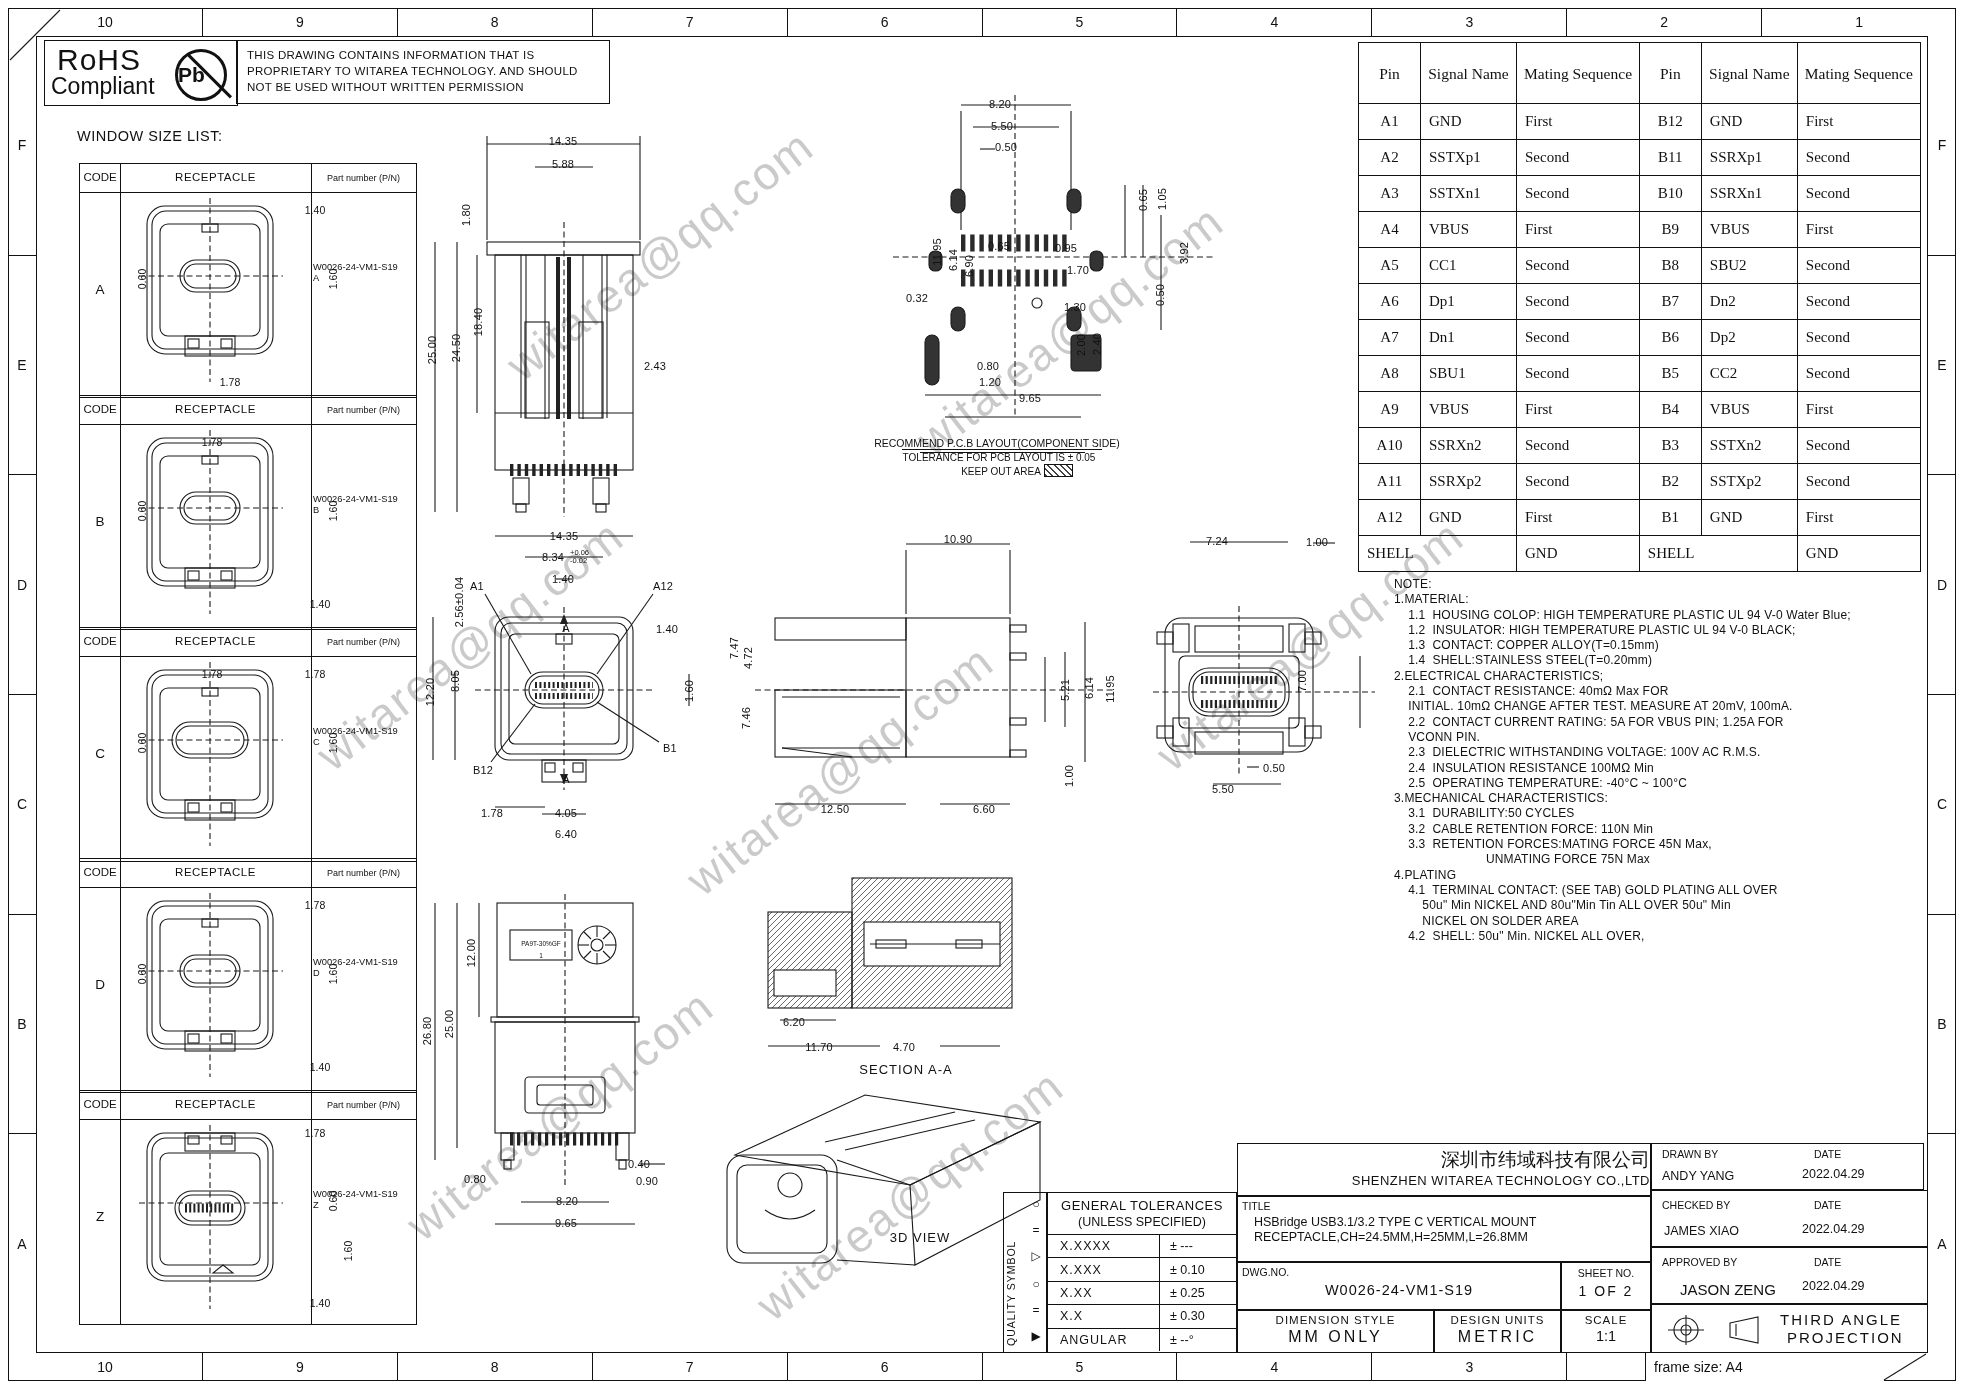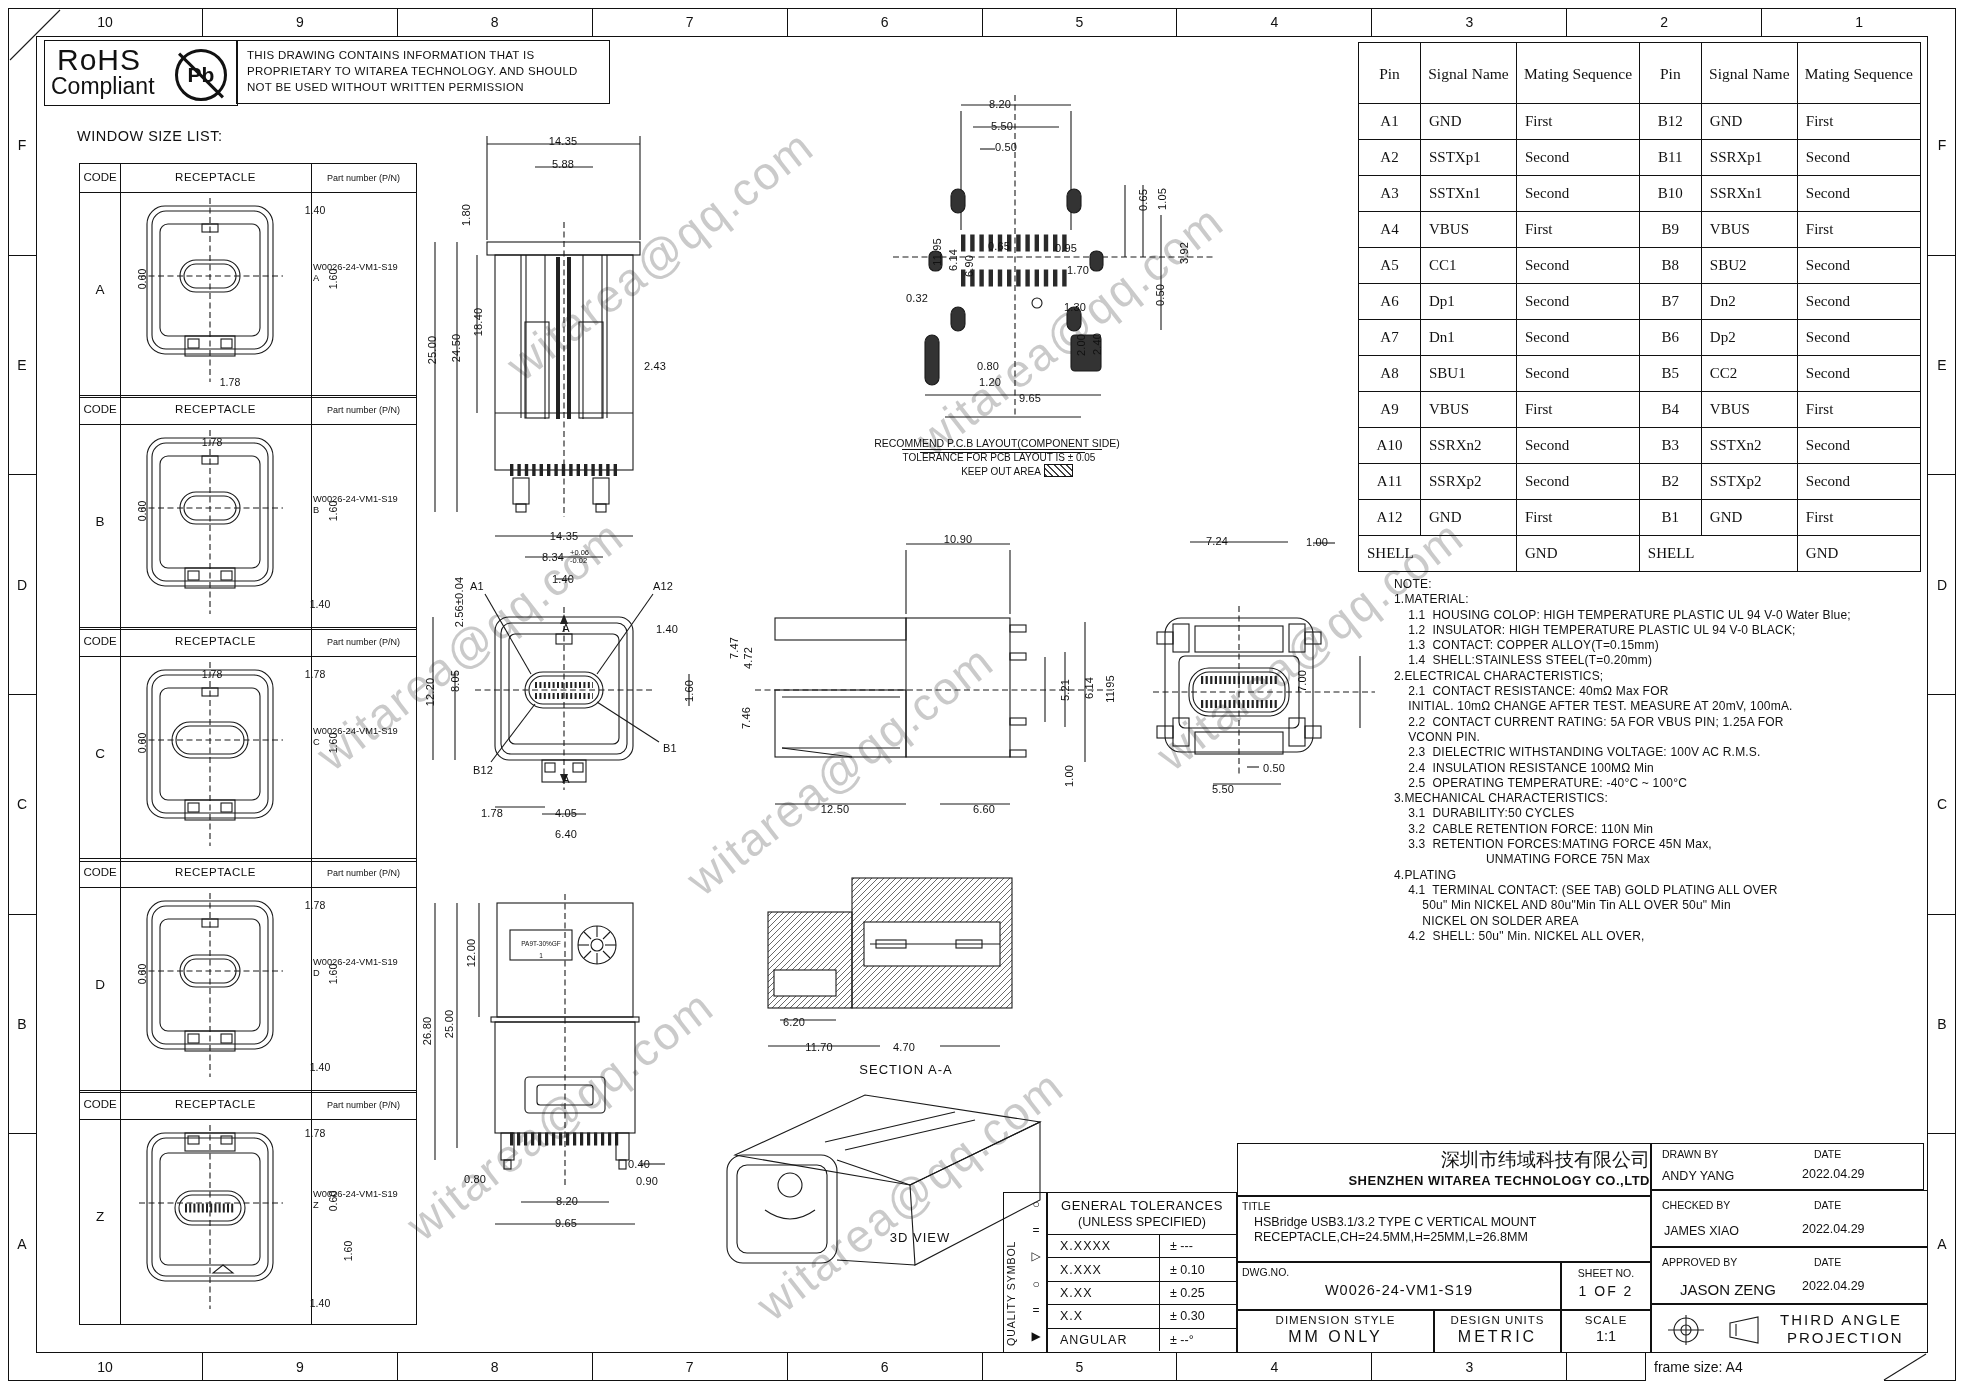--- a/index.html
+++ b/index.html
@@ -13,21 +13,21 @@
   .band.v{top:36px;width:28px;height:1317px;flex-direction:column}
   .bcell{flex:1;display:flex;align-items:center;justify-content:center;font:14px "Liberation Sans",sans-serif}
   .band.h .bcell{border-right:1.2px solid #111}
   .band.h .bcell:last-child{border-right:none}
   .band.v .bcell{border-bottom:1.2px solid #111}
   .band.v .bcell:last-child{border-bottom:none}
   
   .rohs{position:absolute;left:44px;top:40px;width:192px;height:64px;border:1.6px solid #111}
   .rohs .l1{position:absolute;left:12px;top:2px;font-size:30px;font-weight:normal;letter-spacing:1px}
   .rohs .l2{position:absolute;left:6px;top:32px;font-size:23px}
-  .pbc{position:absolute;right:10px;top:8px;width:46px;height:46px;border:3px solid #111;border-radius:50%;display:flex;align-items:center;justify-content:center;font-size:21px;font-weight:bold}
+  .pbc{position:absolute;right:10px;top:8px;width:46px;height:46px;border:3px solid #111;border-radius:50%;display:flex;align-items:center;font-size:21px;font-weight:bold}
   .pbc::after{content:"";position:absolute;width:62px;height:3px;background:#111;transform:rotate(45deg)}
   .prop{position:absolute;left:236px;top:40px;width:374px;height:64px;border:1.6px solid #111;padding:6px 0 0 10px;box-sizing:border-box}
   .prop div{font-size:11.5px;line-height:16px;letter-spacing:.3px}
   .wtitle{position:absolute;left:77px;top:128px;font-size:14.5px;letter-spacing:.5px}
   
   .wblock{position:absolute;left:79px;width:336px;height:233px;border:1.3px solid #111}
   .whead{position:absolute;top:0;left:0;right:0;height:28px;border-bottom:1.3px solid #111}
   .wh1{position:absolute;left:0;width:40px;text-align:center;top:7px;font-size:11.5px}
   .wh2{position:absolute;left:40px;width:191px;text-align:center;top:7px;font-size:11.5px;letter-spacing:.5px}
   .wh3{position:absolute;left:231px;width:105px;text-align:center;top:9px;font-size:9px}
@@ -798,21 +798,21 @@
           <span>± 0.30</span>
         </div>
           <div class="tolrow">
           <span>ANGULAR</span>
           <span>± --°</span>
         </div>
         </div>
     </div>
     <div class="tbx" style="left:234px;top:0;width:414px;height:53px;text-align:right">
       <div style="font-size:19px;padding-top:3px">深圳市纬域科技有限公司</div>
-      <div style="font-size:13px;font-weight:bold;letter-spacing:.5px">SHENZHEN WITAREA TECHNOLOGY CO.,LTD</div>
+      <div style="font-size:13px;font-weight:normal;letter-spacing:.5px">SHENZHEN WITAREA TECHNOLOGY CO.,LTD</div>
     </div>
     <div class="tbx" style="left:234px;top:53px;width:414px;height:66px">
       <div class="sm" style="padding:3px 0 0 4px">TITLE</div>
       <div style="font-size:12.5px;padding:3px 0 0 16px">HSBridge USB3.1/3.2 TYPE C VERTICAL MOUNT</div>
       <div style="font-size:12.5px;padding:1px 0 0 16px">RECEPTACLE,CH=24.5MM,H=25MM,L=26.8MM</div>
     </div>
     <div class="tbx" style="left:234px;top:119px;width:324px;height:48px">
       <div class="sm" style="padding:3px 0 0 4px">DWG.NO.</div>
       <div style="font-size:14.5px;text-align:center;padding-top:4px;letter-spacing:1px">W0026-24-VM1-S19</div>
     </div>

